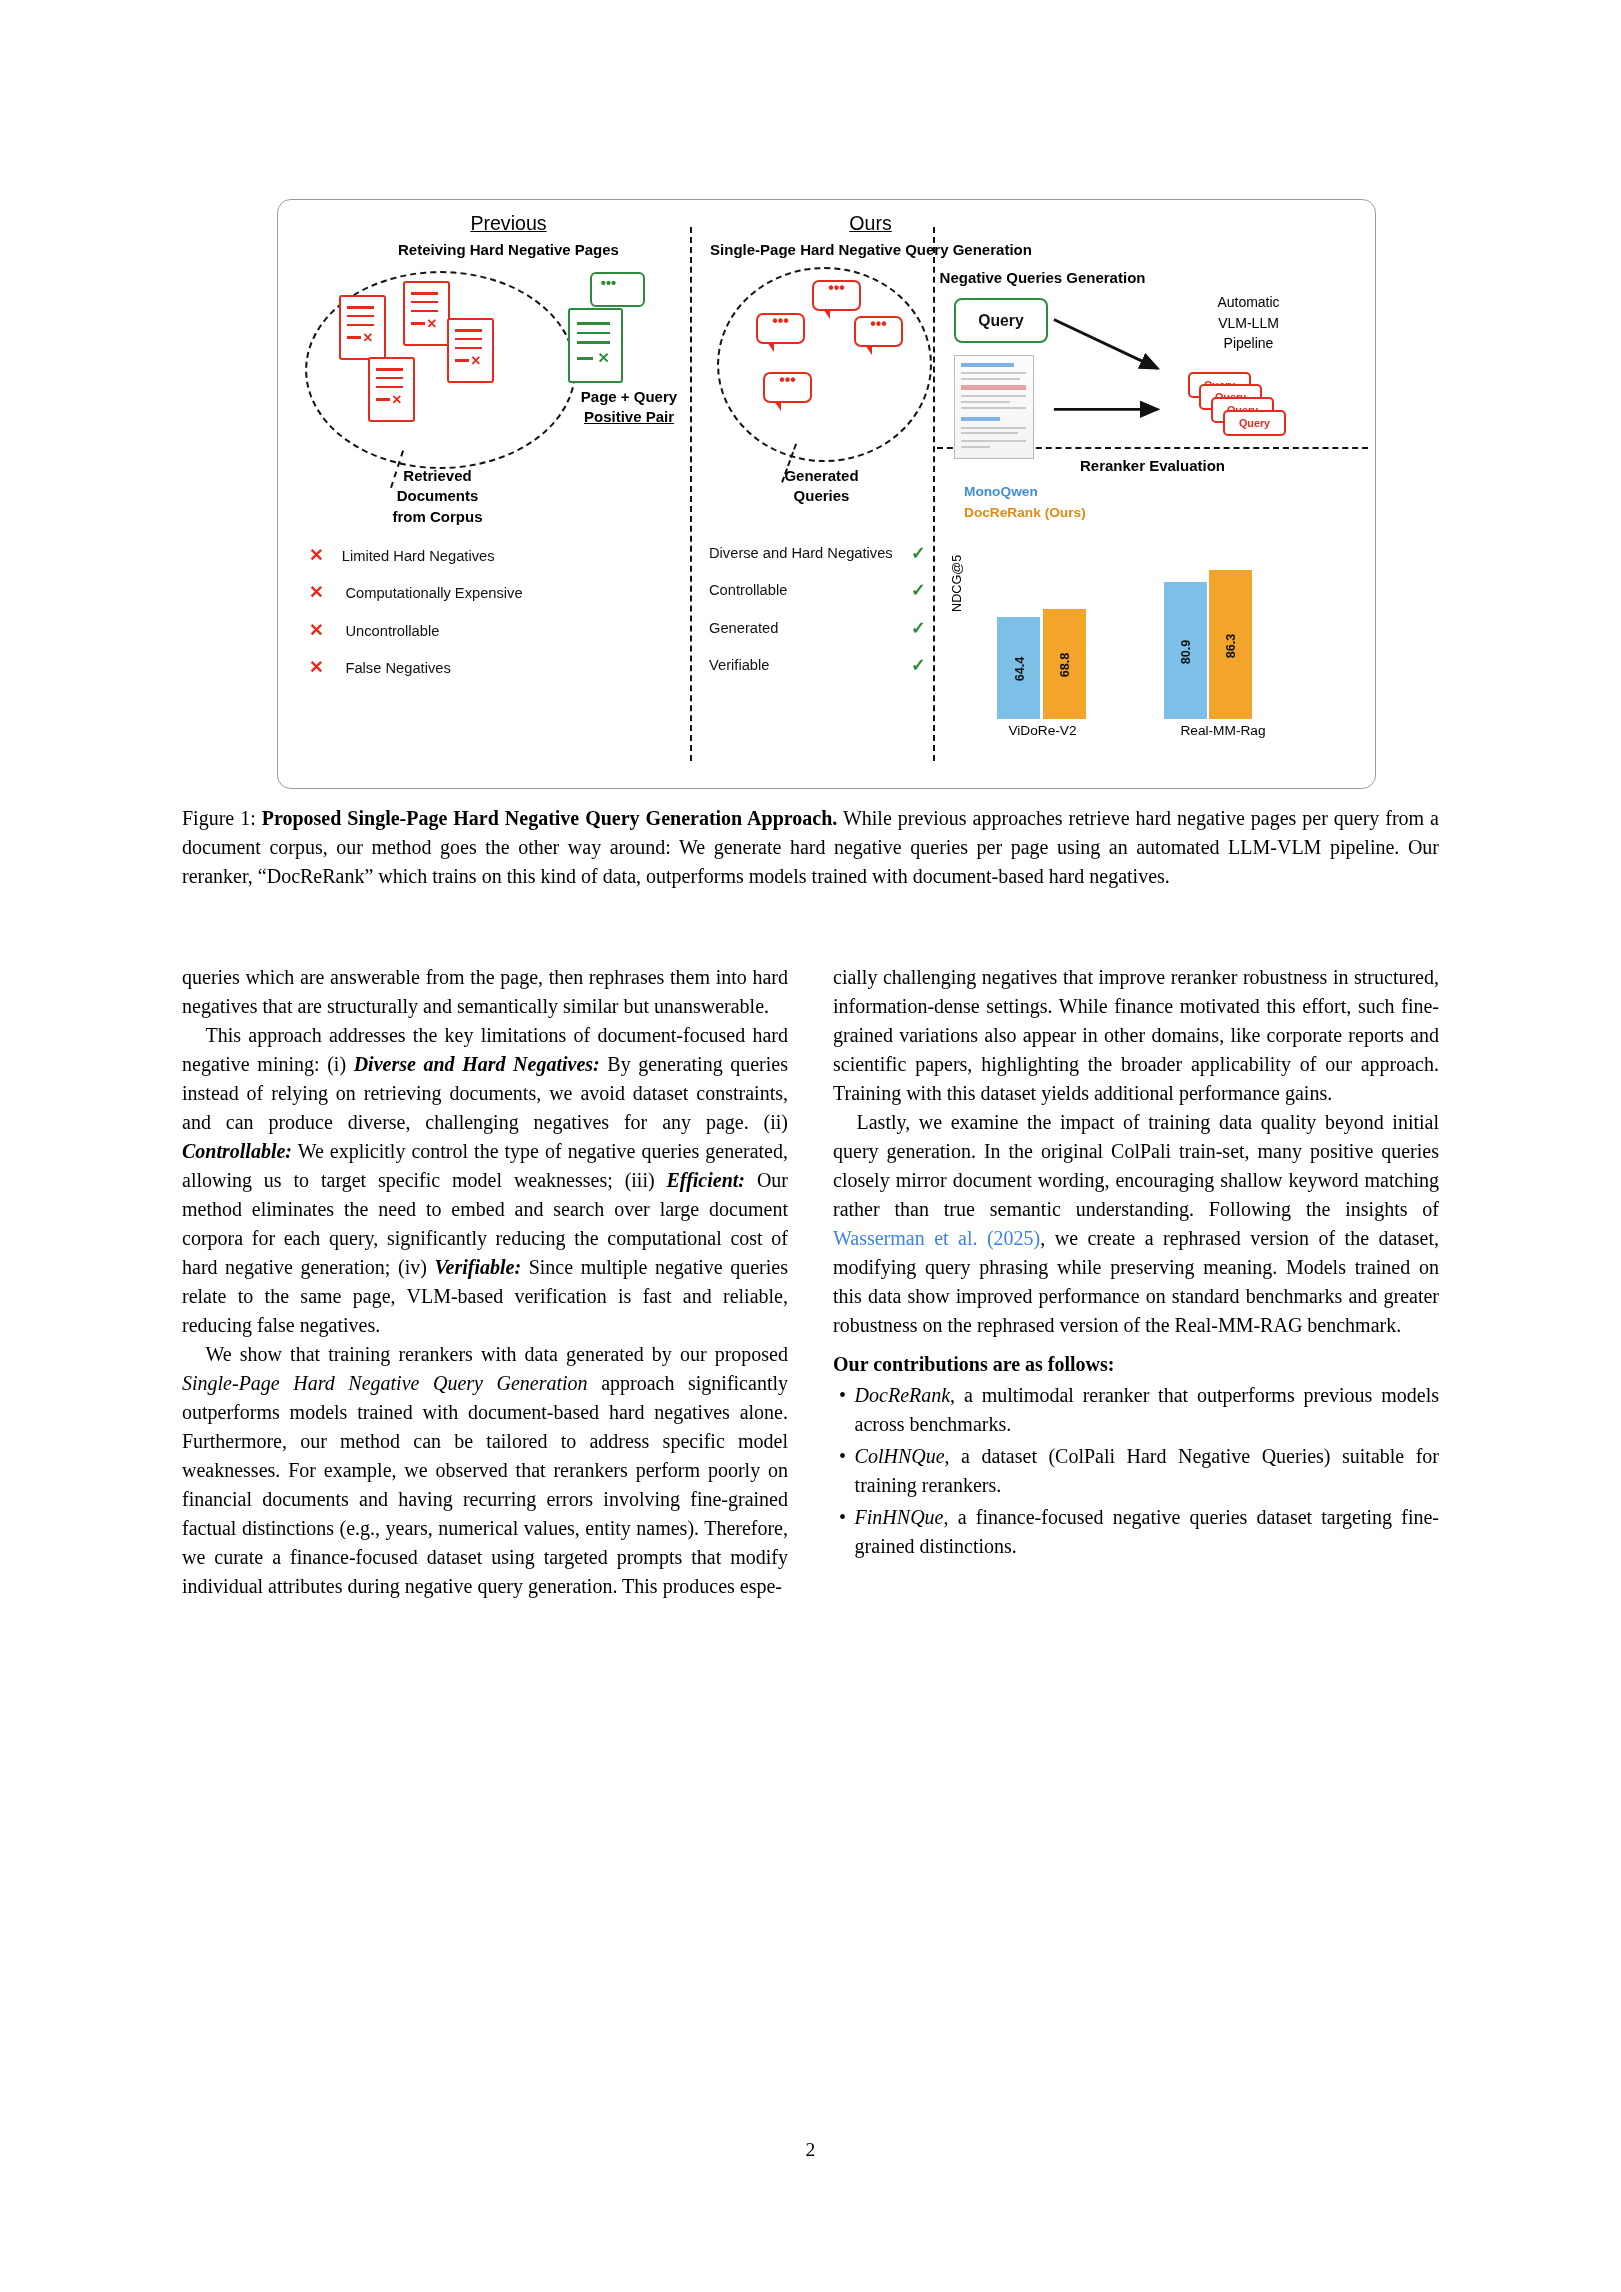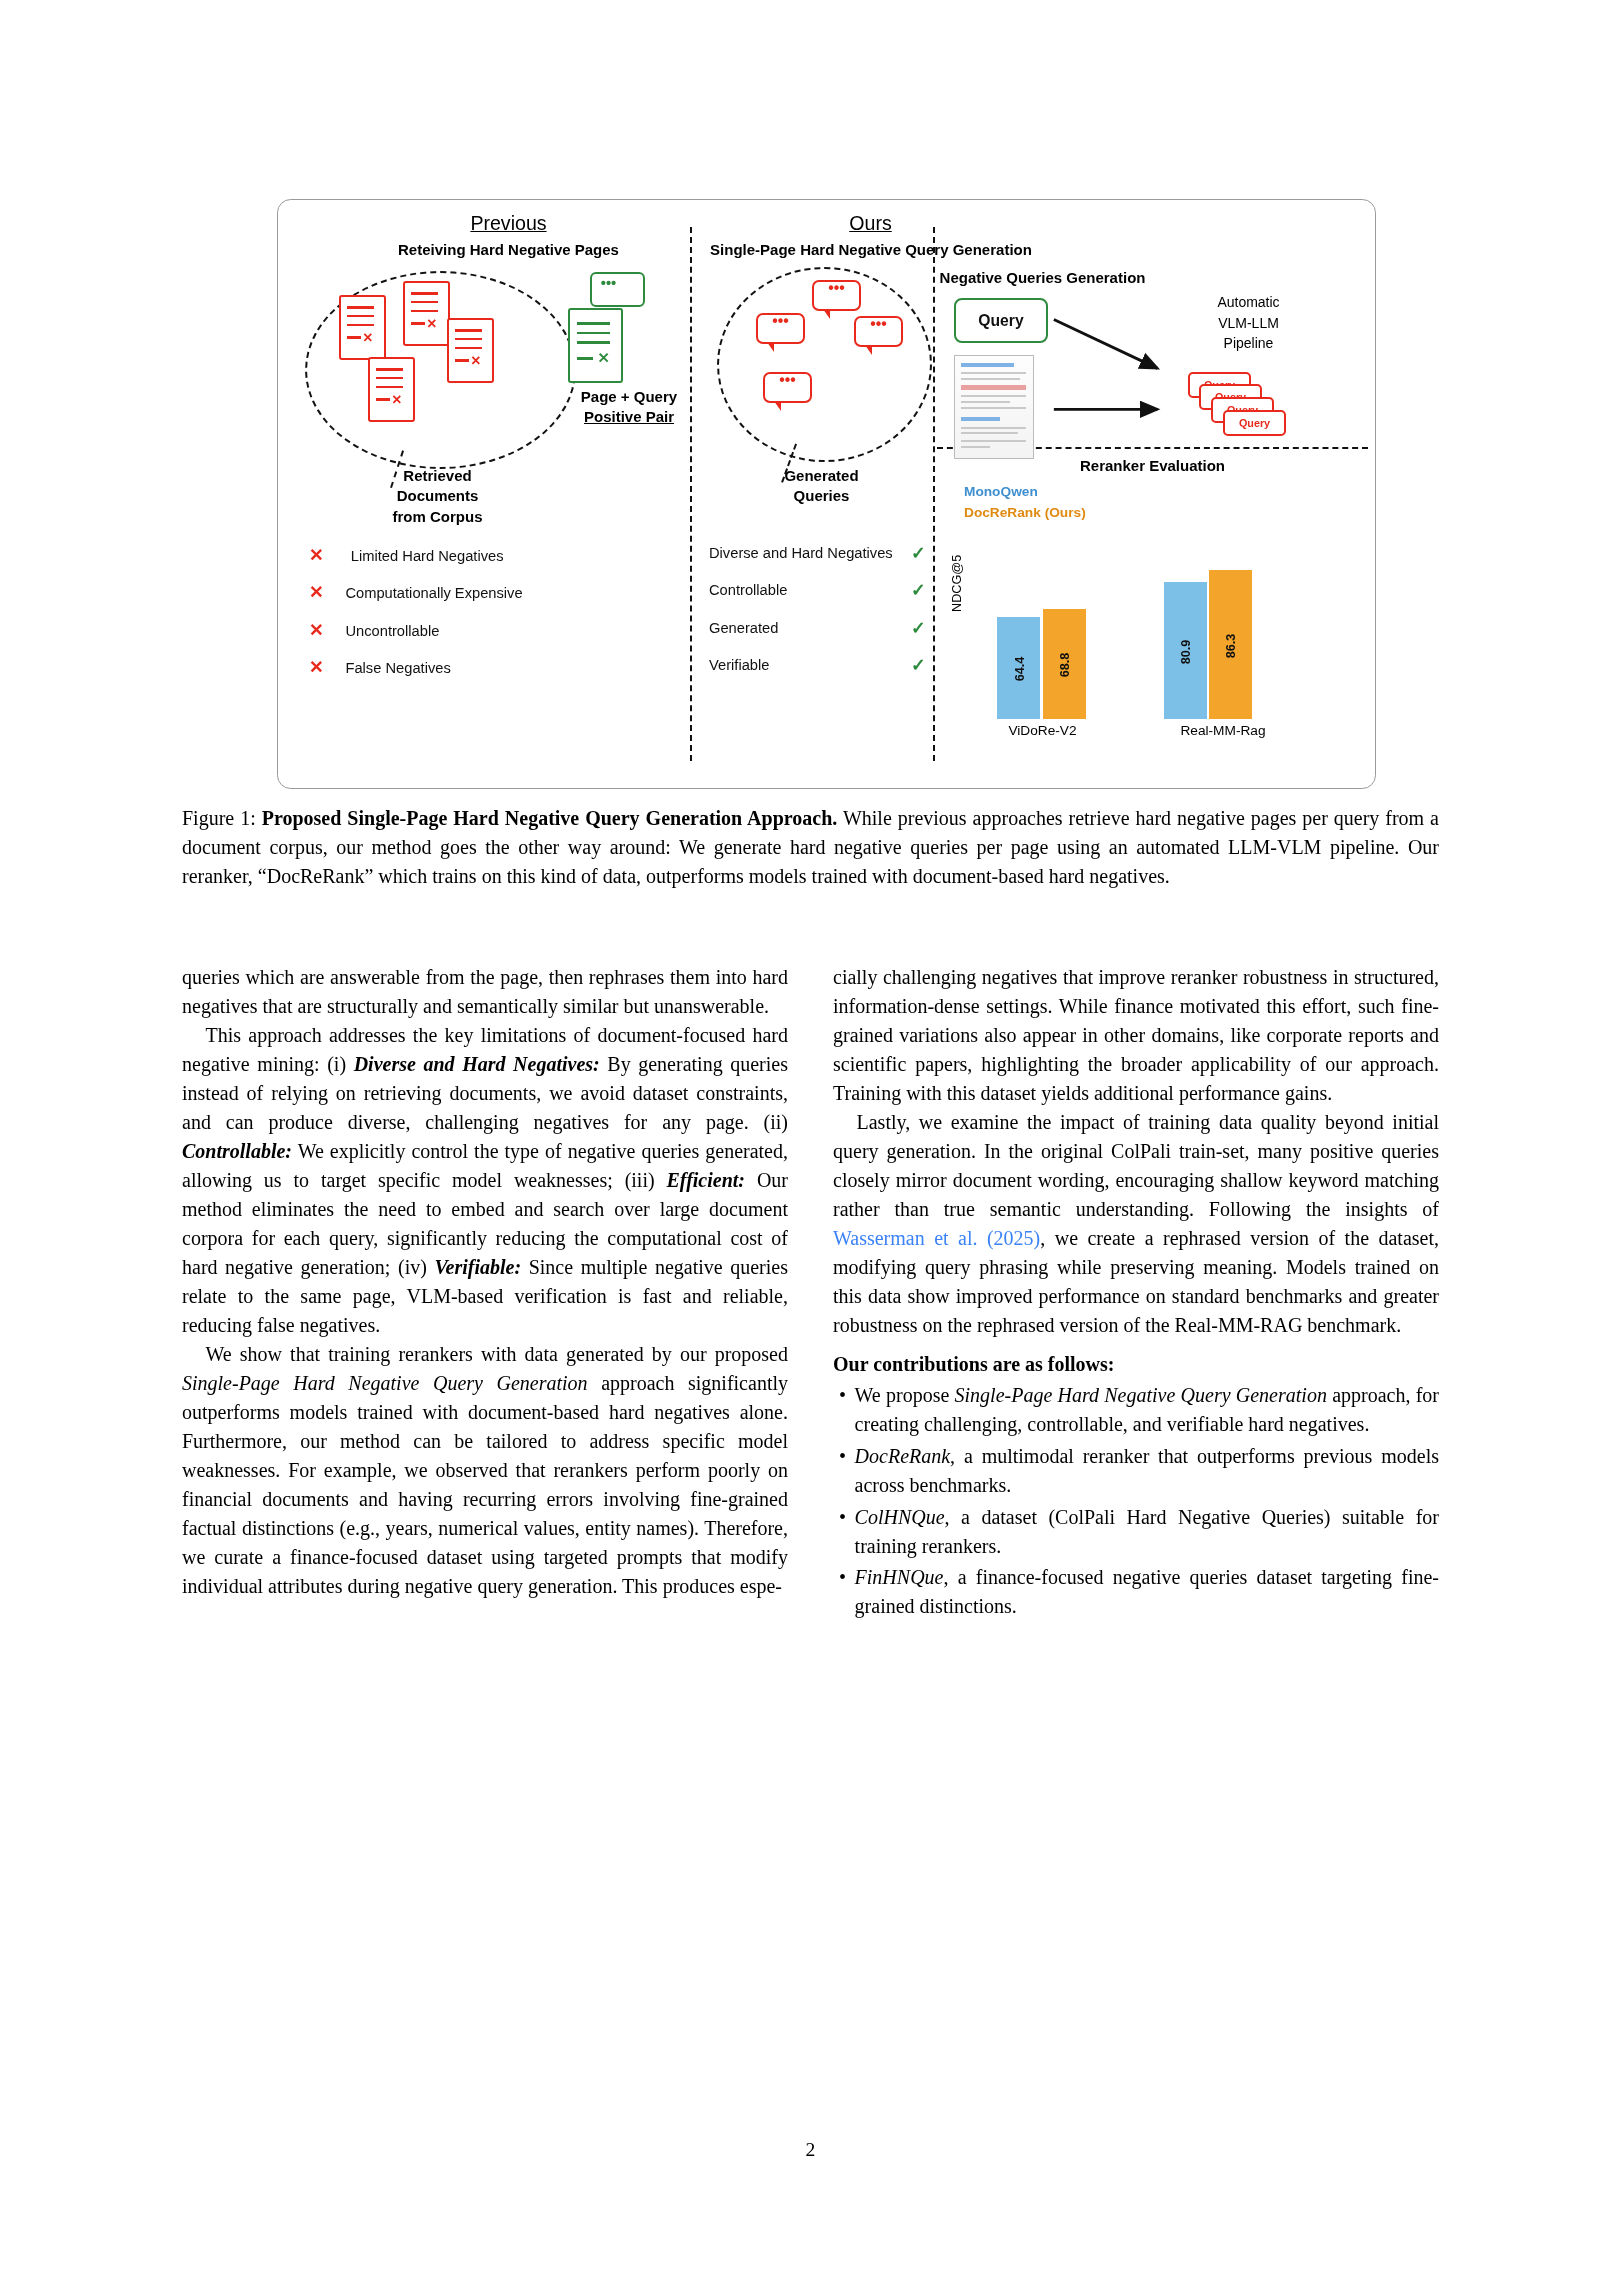--- a/index.html
+++ b/index.html
@@ -358,21 +358,21 @@
       <div class="bar" style="left:239px; width:43px; height:149px; background:#f2a42b;">
         <div class="bar-label" style="left:-3.9px; top:69px; width:51px; text-align:center;">86.3</div>
       </div>
     </div>
 
     <div class="tickname" style="left:686px; top:523px; width:157px;">ViDoRe-V2</div>
     <div class="tickname" style="left:857px; top:523px; width:176px;">Real-MM-Rag</div>
 
     <div class="bullet-row" style="left:31px; top:345px;">
       <span class="xmark">✕</span>
-      <span style="margin-left:23px;">Limited Hard Negatives</span>
+      <span style="margin-left:14px;">Limited Hard Negatives</span>
     </div>
     <div class="bullet-row" style="left:31px; top:382px;">
       <span class="xmark">✕</span>
       <span style="margin-left:17.6px;">Computationally  Expensive</span>
     </div>
     <div class="bullet-row" style="left:31px; top:420px;text-align:right;">
       <span class="xmark">✕</span>
       <span style="margin-left:17.6px;">Uncontrollable</span>
     </div>
     <div class="bullet-row" style="left:31px; top:457px;">
@@ -408,21 +408,20 @@
     <p class="noind">queries which are answerable from the page, then rephrases them into hard negatives that are structurally and semantically similar but unanswerable.</p>
     <p><span>This approach addresses the key limitations of document-focused hard negative mining: (i) </span><b><em>Diverse and Hard Negatives:</em></b><span> By generating queries instead of relying on retrieving documents, we avoid dataset constraints, and can produce diverse, challenging negatives for any page. (ii) </span><b><em>Controllable:</em></b><span> We explicitly control the type of negative queries generated, allowing us to target specific model weaknesses; (iii) </span><b><em>Efficient:</em></b><span> Our method eliminates the need to embed and search over large document corpora for each query, significantly reducing the computational cost of hard negative generation; (iv) </span><b><em>Verifiable:</em></b><span> Since multiple negative queries relate to the same page, VLM-based verification is fast and reliable, reducing false negatives.</span></p>
     <p><span>We show that training rerankers with data generated by our proposed </span><em>Single-Page Hard Negative Query Generation</em><span> approach significantly outperforms models trained with document-based hard negatives alone. Furthermore, our method can be tailored to address specific model weaknesses. For example, we observed that rerankers perform poorly on financial documents and having recurring errors involving fine-grained factual distinctions (e.g., years, numerical values, entity names). Therefore, we curate a finance-focused dataset using targeted prompts that modify individual attributes during negative query generation. This produces espe-</span></p>
   </div>
 
   <div class="col right">
     <p class="noind">cially challenging negatives that improve reranker robustness in structured, information-dense settings. While finance motivated this effort, such fine-grained variations also appear in other domains, like corporate reports and scientific papers, highlighting the broader applicability of our approach. Training with this dataset yields additional performance gains.</p>
     <p><span>Lastly, we examine the impact of training data quality beyond initial query generation. In the original ColPali train-set, many positive queries closely mirror document wording, encouraging shallow keyword matching rather than true semantic understanding. Following the insights of </span><span class="link">Wasserman et al.</span><span> </span><span class="link">(2025)</span><span>, we create a rephrased version of the dataset, modifying query phrasing while preserving meaning. Models trained on this data show improved performance on standard benchmarks and greater robustness on the rephrased version of the Real-MM-RAG benchmark.</span></p>
     <h4>Our contributions are as follows:</h4>
     <ul>
-      <li><span>We propose </span><em>Single-Page Hard Negative Query Generation</em><span> approach, for creating challenging, controllable, and verifiable hard negatives.</span></li>
       <li><span></span><em>DocReRank</em><span>, a multimodal reranker that outperforms previous models across benchmarks.</span></li>
       <li><span></span><em>ColHNQue</em><span>, a dataset (ColPali Hard Negative Queries) suitable for training rerankers.</span></li>
       <li><span></span><em>FinHNQue</em><span>, a finance-focused negative queries dataset targeting fine-grained distinctions.</span></li>
     </ul>
   </div>
 
   <div class="pageno">2</div>
 
 </div>
 

